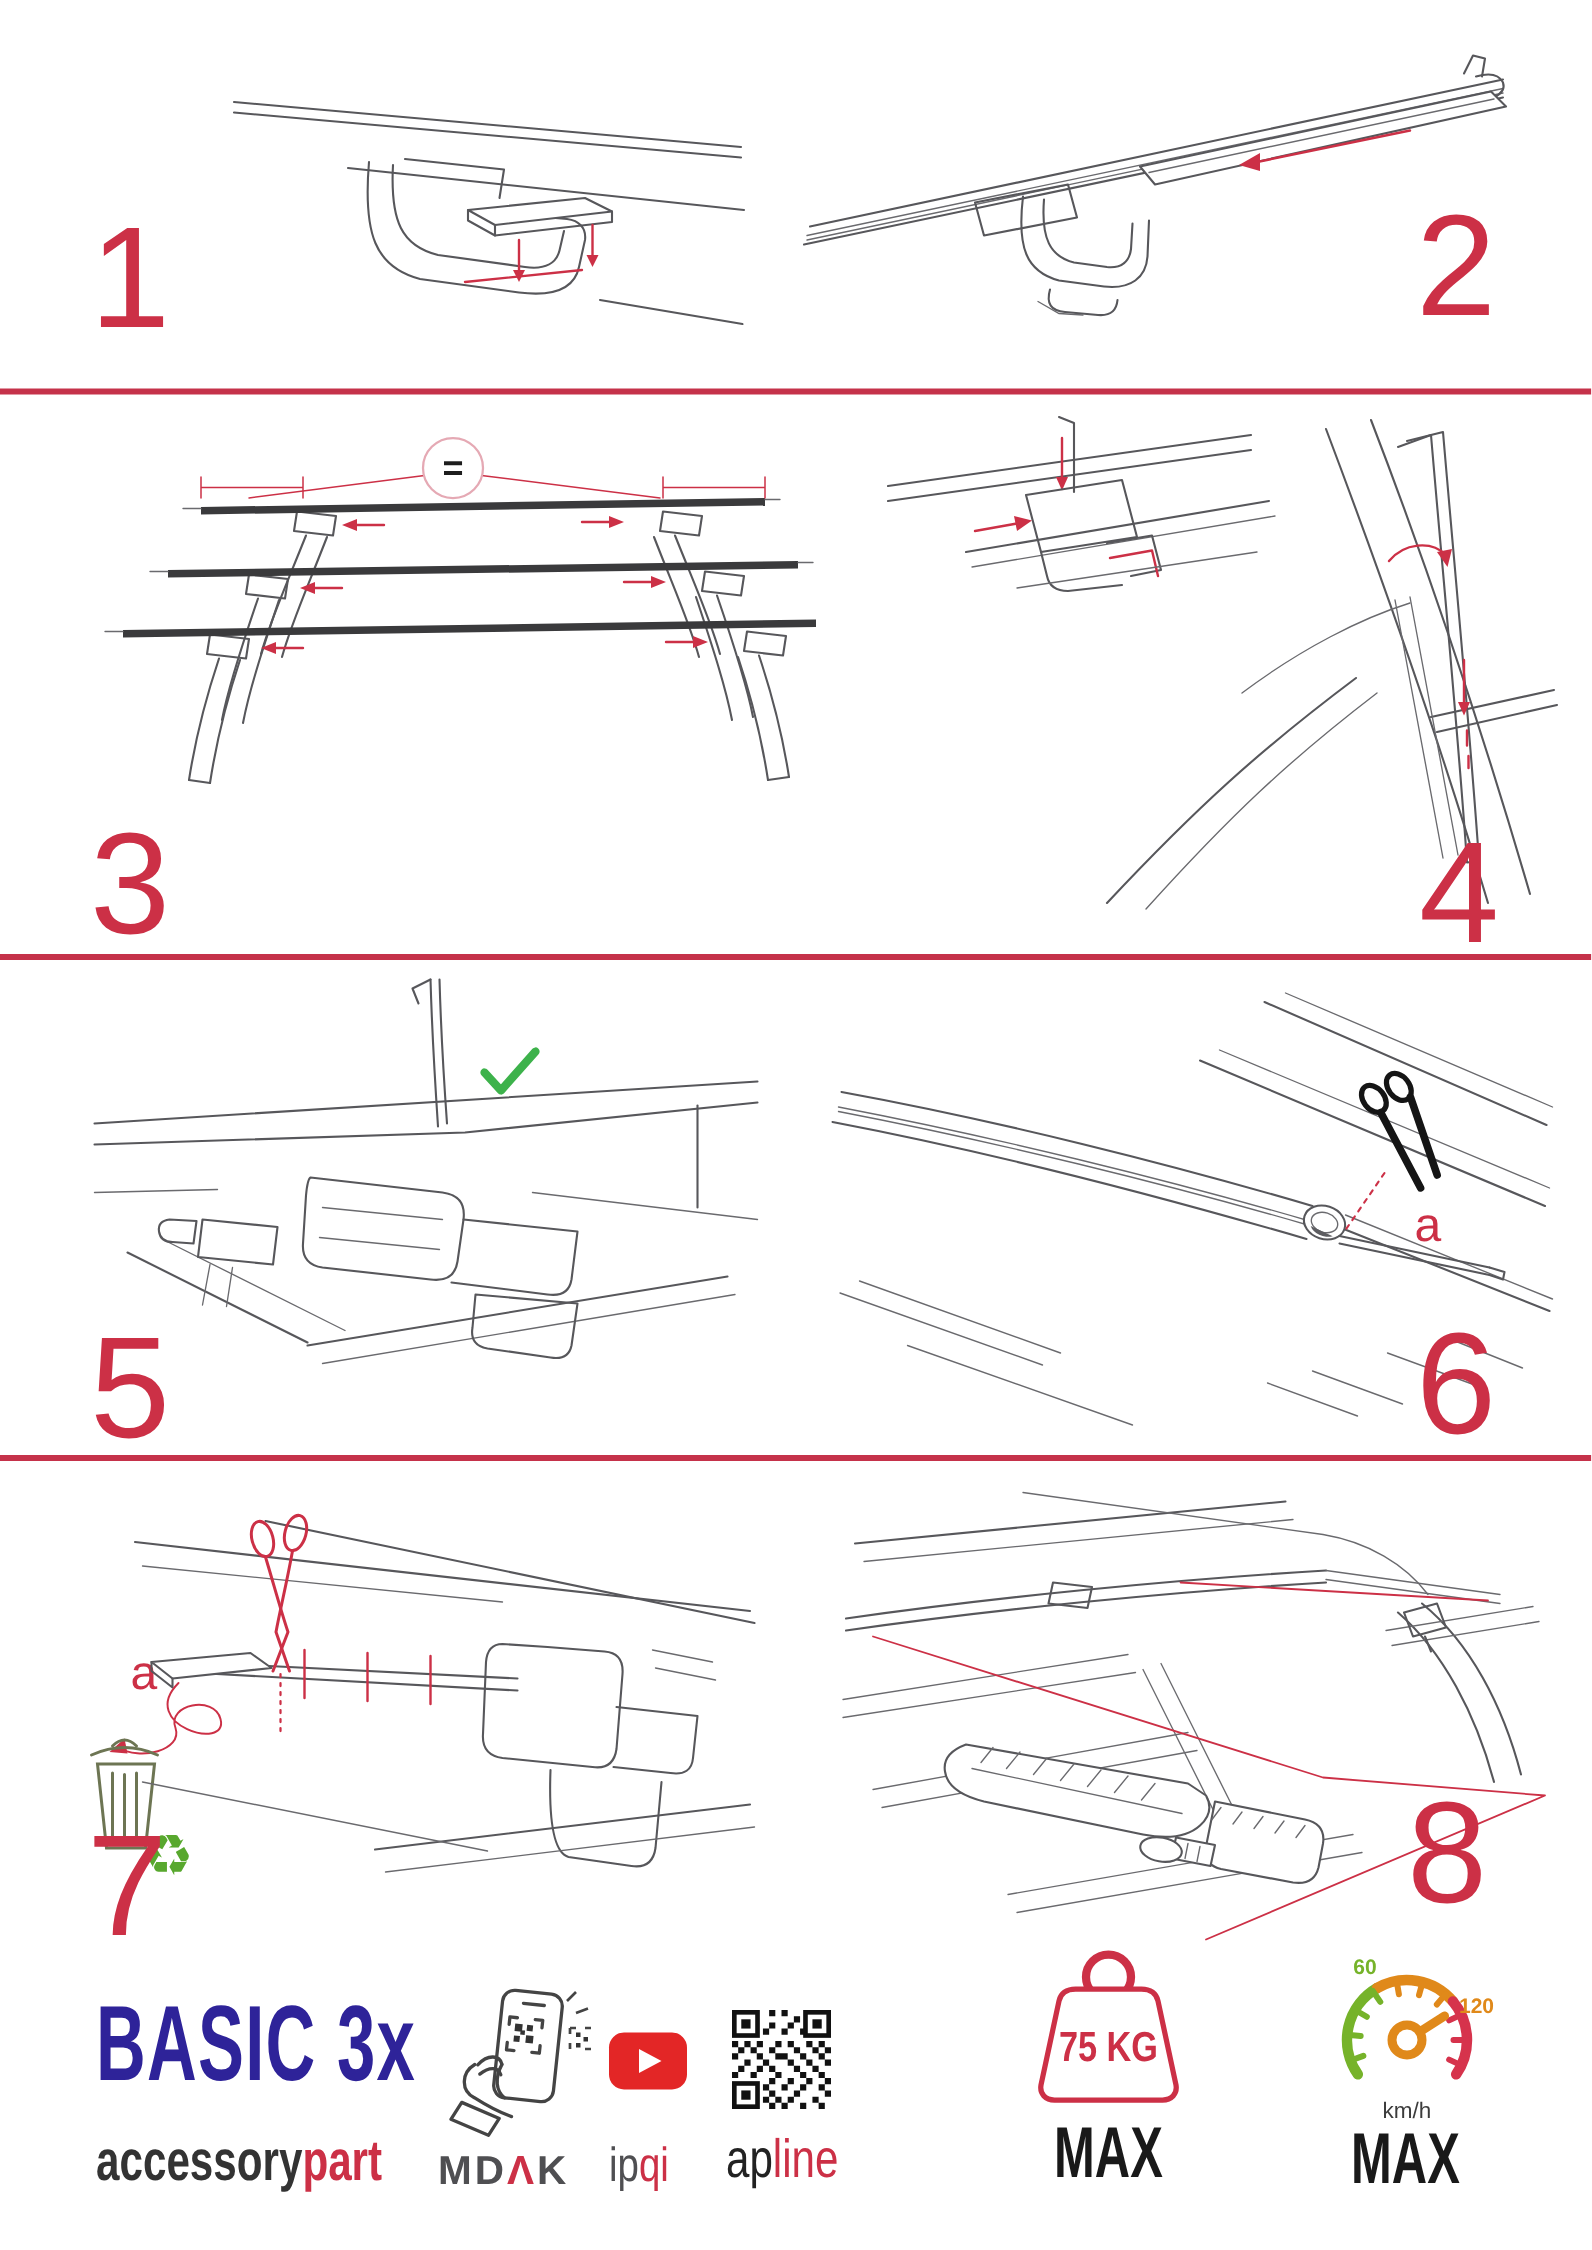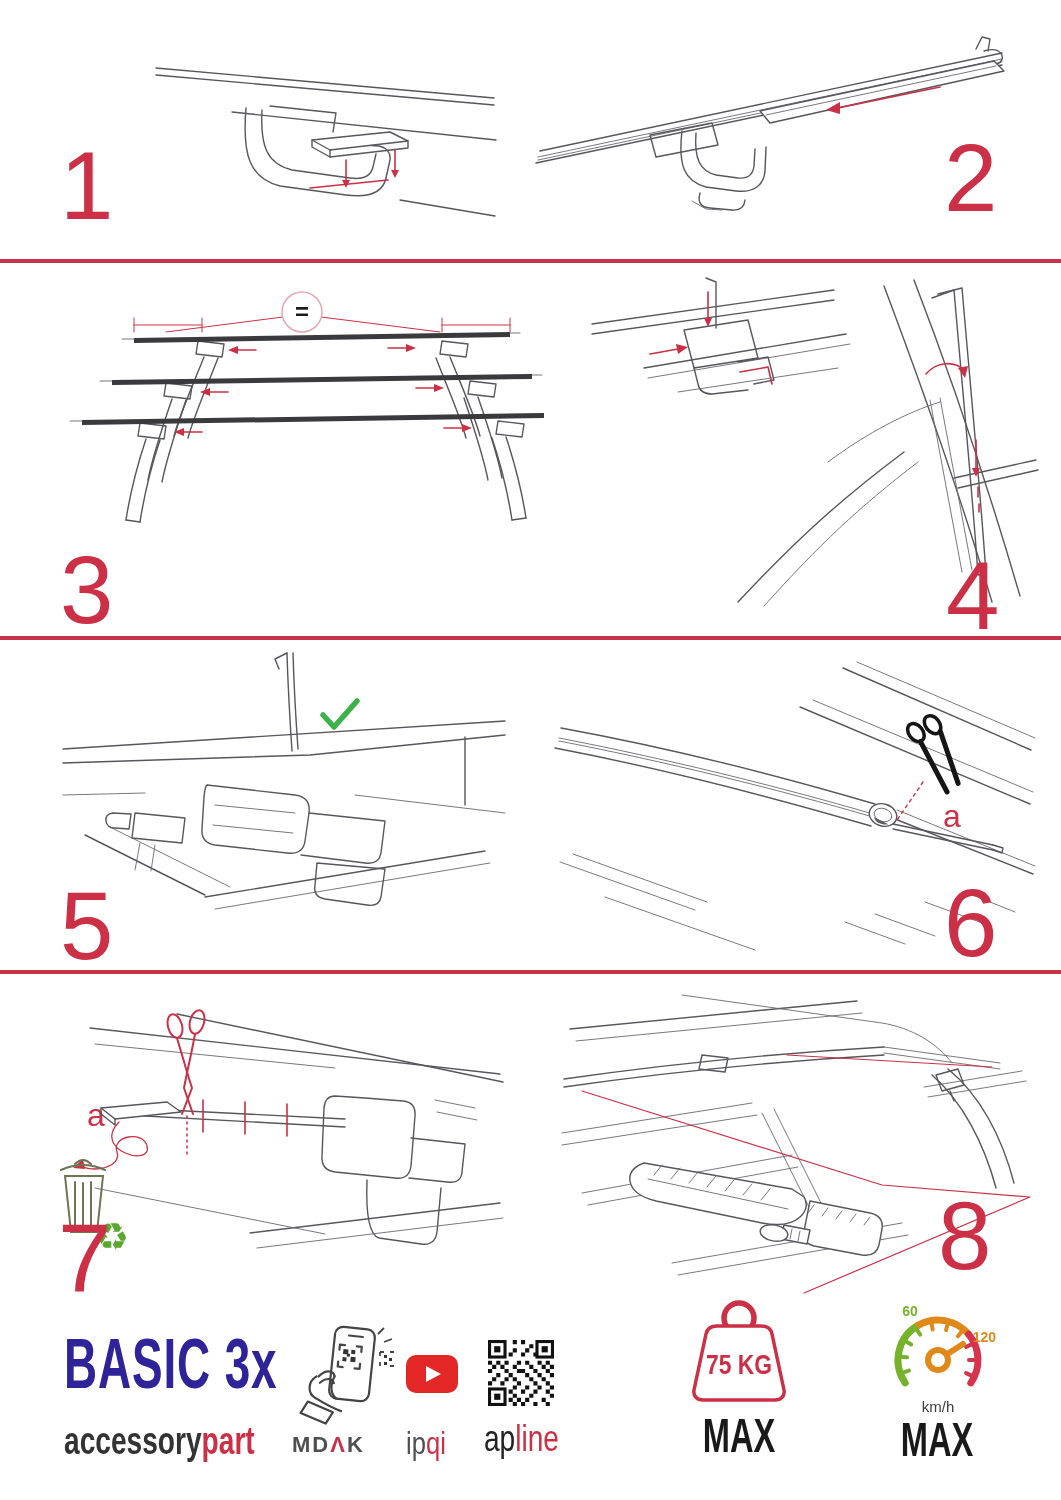--- a/index.html
+++ b/index.html
@@ -13,21 +13,21 @@
   .ln{fill:none;stroke:#57575b;stroke-width:1.4;stroke-linecap:round;stroke-linejoin:round;}
   .th{fill:none;stroke:#6a6a6e;stroke-width:0.9;stroke-linecap:round;}
   .rd{fill:none;stroke:#cc3046;stroke-width:1.6;stroke-linecap:round;stroke-linejoin:round;}
   .rdf{fill:#cc3046;stroke:none;}
   .bars{fill:#3a3a3c;stroke:none;}
   .wf{fill:#fff;}
   .logo-basic{color:#2e2399;font-size:54px;font-weight:600;letter-spacing:1px;
       transform:scale(0.85,1.32);transform-origin:left top;white-space:nowrap;}
   .logo-ap{font-size:38px;font-weight:700;transform:scaleX(0.74);transform-origin:left top;white-space:nowrap;color:#333;}
   .logo-ap .red{color:#cc3046;}
-  .logo-mdak{font-size:22px;font-weight:700;letter-spacing:2px;color:#4f4f52;white-space:nowrap;}
+  .logo-mdak{font-size:27px;font-weight:700;letter-spacing:2px;color:#4f4f52;white-space:nowrap;}
   .logo-mdak .red{color:#cc3046;}
   .logo-ipqi{font-size:32px;font-weight:500;color:#4f4f52;transform:scaleX(0.8);transform-origin:left top;white-space:nowrap;}
   .logo-ipqi .red{color:#cc3046;}
   .logo-apline{font-size:36px;font-weight:500;color:#222;transform:scaleX(0.78);transform-origin:left top;white-space:nowrap;}
   .logo-apline .red{color:#cc3046;}
   .maxlbl{position:absolute;text-align:center;font-size:48px;font-weight:700;color:#191919;
       transform:scaleX(0.68);white-space:nowrap;}
 </style>
 </head>
 <body>

